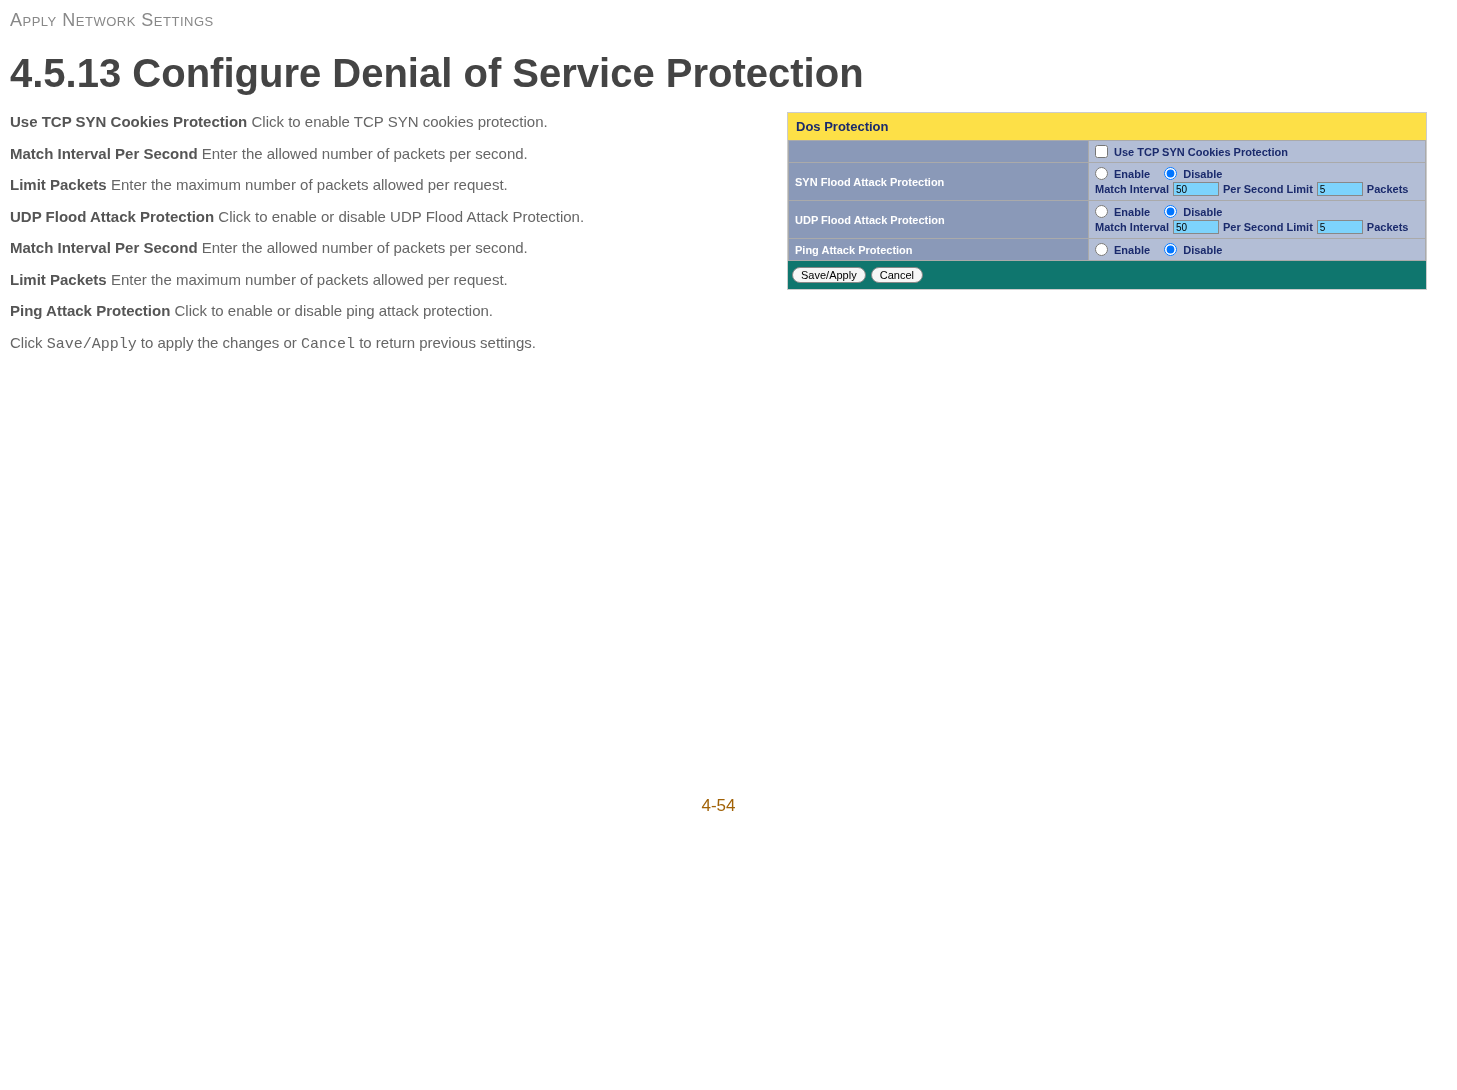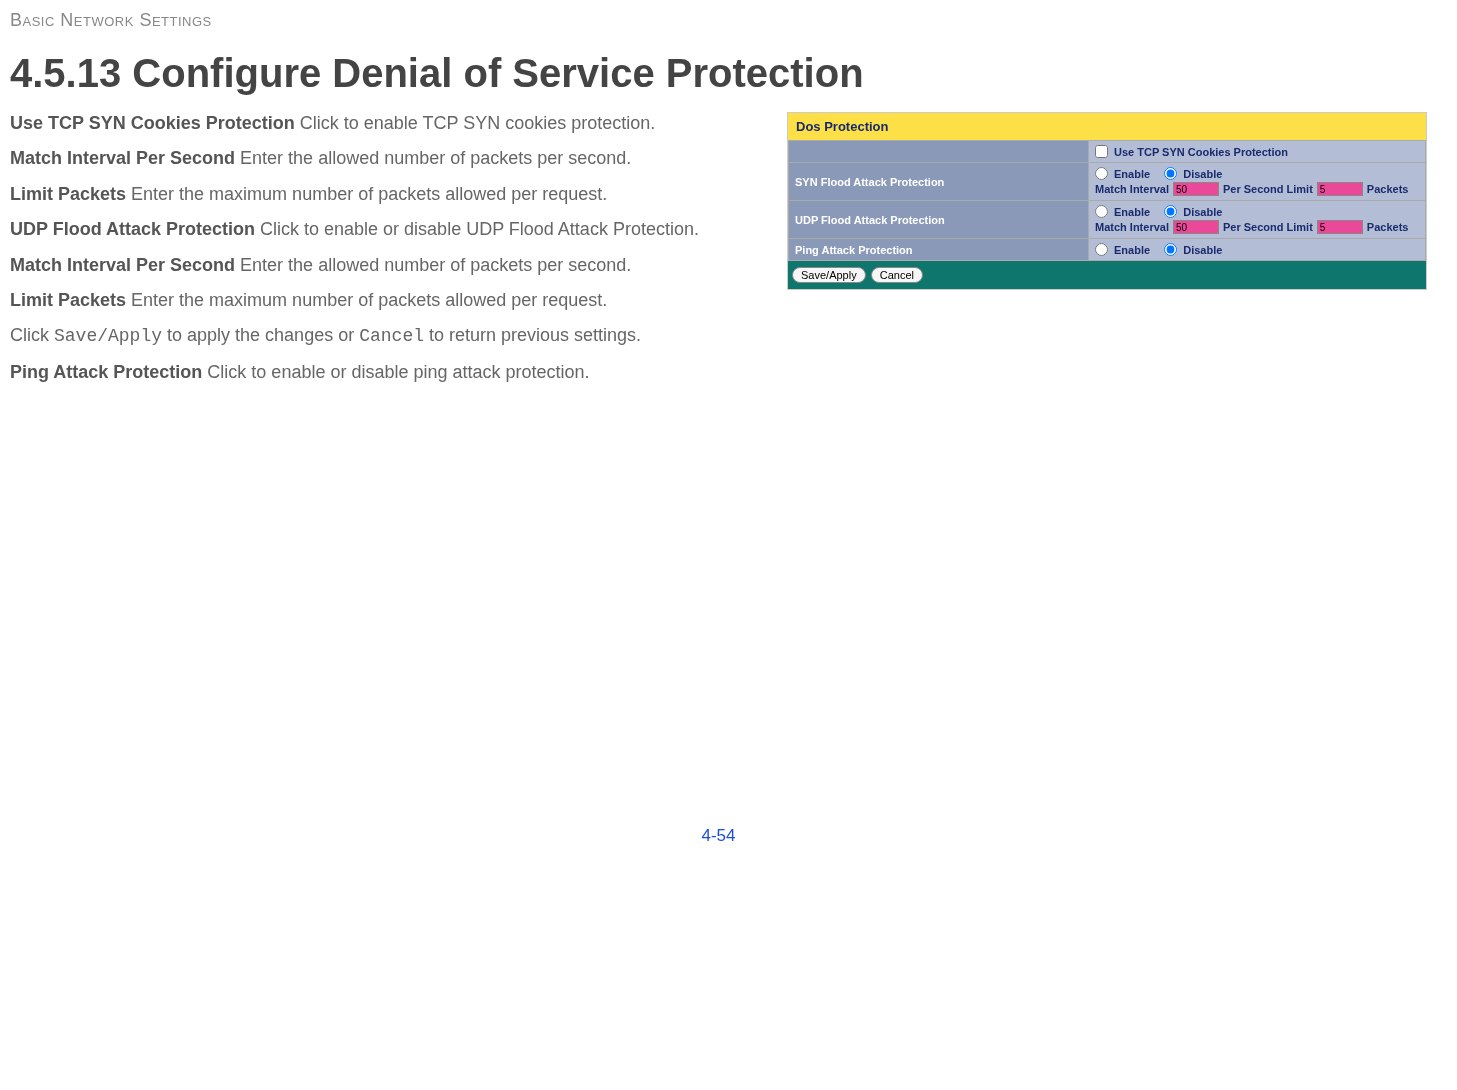--- a/index.html
+++ b/index.html
@@ -68,69 +68,69 @@
     color: #1a2a6c;
     font-size: 11px;
   }
   .row-ctrl .line { display:flex; align-items:center; gap:4px; padding:1px 0;}
   .row-ctrl input[type=text] {
     width: 46px;
     height: 14px;
     border: 1px solid #888;
     font-size: 10px;
     padding: 0 2px;
-    background: #ec4899;
+    background: #7dd3fc;
   }
   .row-ctrl input[type=radio], .row-ctrl input[type=checkbox] {
     margin: 0 2px 0 0;
     vertical-align: middle;
   }
   .row-ctrl label { font-weight: bold; color:#1a2a6c;}
   .btn-row {
     padding: 6px 4px;
     background: #0f766e;
   }
   .btn-row button {
     font-size: 11px;
     padding: 1px 8px;
     border: 1px solid #888;
     border-radius: 8px;
     background: #f6f6f6;
     cursor: pointer;
     margin-right: 2px;
   }
   .body-text p {
-    font-size: 18px;
+    font-size: 15px;
     line-height: 1.3;
     color: #666;
     margin-bottom: 12px;
   }
   .body-text p .term {
     font-weight: bold;
     color: #555;
   }
   .body-text p.indent {
   }
   .mono {
     font-family: "Courier New", monospace;
     color: #666;
   }
   .footer {
     text-align: center;
-    color: #1d4ed8;
+    color: #a16207;
     font-size: 17px;
     margin-top: 430px;
   }
   .clear { clear: both; }
 </style>
 </head>
 <body>
 
 <div class="header-row">
-  <span>Basic Network Settings</span>
+  <span>Apply Network Settings</span>
 </div>
 
 <h1 class="section-title">4.5.13 Configure Denial of Service Protection</h1>
 
 <div class="content-wrap">
 
   <div class="screenshot">
     <div class="panel-title">Dos Protection</div>
     <table>
       <tbody>
@@ -214,23 +214,23 @@
     <p>
       <span class="term">UDP Flood Attack Protection</span><span>  Click to enable or disable UDP Flood Attack Protection.</span>
     </p>
     <p class="indent">
       <span class="term">Match Interval Per Second</span><span>   Enter the allowed number of packets per second.</span>
     </p>
     <p class="indent">
       <span class="term">Limit Packets</span><span>  Enter the maximum number of packets allowed per request.</span>
     </p>
     <p>
+      <span class="term">Ping Attack Protection</span><span>  Click to enable or disable ping attack protection.</span>
+    </p>
+    <p>
       <span>Click </span><span class="mono">Save/Apply</span><span> to apply the changes or </span><span class="mono">Cancel</span><span> to return previous settings.</span>
-    </p>
-    <p>
-      <span class="term">Ping Attack Protection</span><span>  Click to enable or disable ping attack protection.</span>
     </p>
   </div>
 
   <div class="clear"></div>
 </div>
 
 <div class="footer">4-54</div>
 
 </body></html>

